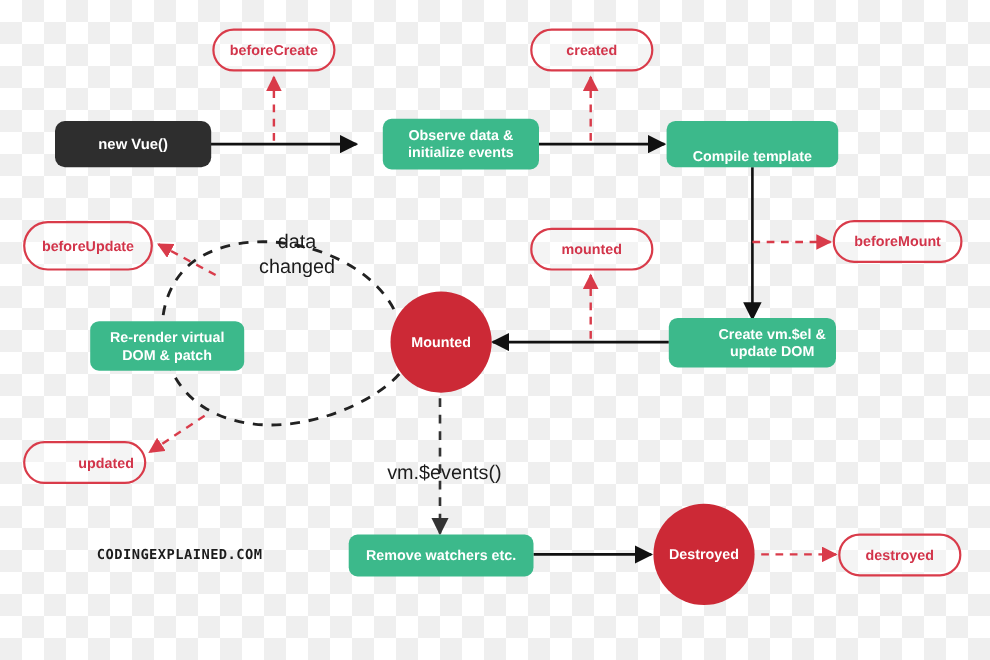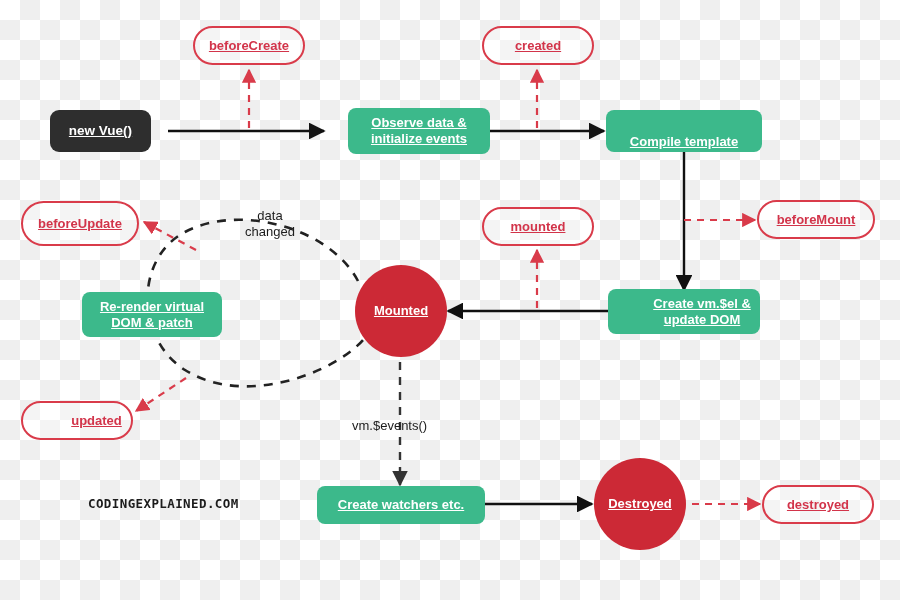--- a/index.html
+++ b/index.html
@@ -32,21 +32,20 @@
   }
 
   .node {
     position: absolute;
     box-sizing: border-box;
     display: flex;
     align-items: center;
     justify-content: center;
     text-align: center;
     line-height: 1.2;
-    text-decoration: underline;
   }
 
   
   .node-dark {
     background: #2e2e2e;
     color: #ffffff;
     border-radius: 9px;
     font-size: 13.5px;
     font-weight: bold;
   }
@@ -76,21 +75,21 @@
     color: #d2344a;
     border: 2px solid #d93b4a;
     border-radius: 999px;
     font-size: 13px;
     font-weight: bold;
   }
 
   .edge-label {
     position: absolute;
     color: #1c1c1c;
-    font-size: 13px;
+    font-size: 18px;
     text-align: center;
     line-height: 1.25;
     white-space: pre-line;
   }
 
   .watermark {
     position: absolute;
     color: #1c1c1c;
     font-size: 12.5px;
     font-weight: bold;
@@ -169,21 +168,21 @@
   </div>
 
   <div class="node node-hook" style="left:21px; top:401px; width:112px; height:39px;padding-left:39px;">
     <span>updated</span>
   </div>
 
   <div class="node node-hook" style="left:762px; top:485px; width:112px; height:39px;">
     <span>destroyed</span>
   </div>
 
-  <div class="node node-dark" style="left:50px; top:110px; width:101px; height:42px;">
+  <div class="node node-dark" style="left:50px; top:110px; width:142px; height:42px;">
     <span>new Vue()</span>
   </div>
 
   <div class="node node-green" style="left:348px; top:108px; width:142px; height:46px; white-space:pre-line;">
     <span style="white-space:pre-line;">Observe data &amp;
 initialize events</span>
   </div>
 
   <div class="node node-green" style="left:606px; top:110px; width:156px; height:42px;align-items:flex-end;">
     <span>Compile template</span>
@@ -197,21 +196,21 @@
   <div class="node node-circle" style="left:355px; top:265px; width:92px; height:92px;">
     <span>Mounted</span>
   </div>
 
   <div class="node node-green" style="left:82px; top:292px; width:140px; height:45px; white-space:pre-line;">
     <span style="white-space:pre-line;">Re-render virtual
 DOM &amp; patch</span>
   </div>
 
   <div class="node node-green" style="left:317px; top:486px; width:168px; height:38px;">
-    <span>Create watchers etc.</span>
+    <span>Remove watchers etc.</span>
   </div>
 
   <div class="node node-circle" style="left:594px; top:458px; width:92px; height:92px;">
     <span>Destroyed</span>
   </div>
 
   <div class="edge-label" style="left:232px; top:208px; width:76px;">data
 changed</div>
 
   <div class="edge-label" style="left:352px; top:418px; width:120px; text-align:left;">vm.$events()</div>

